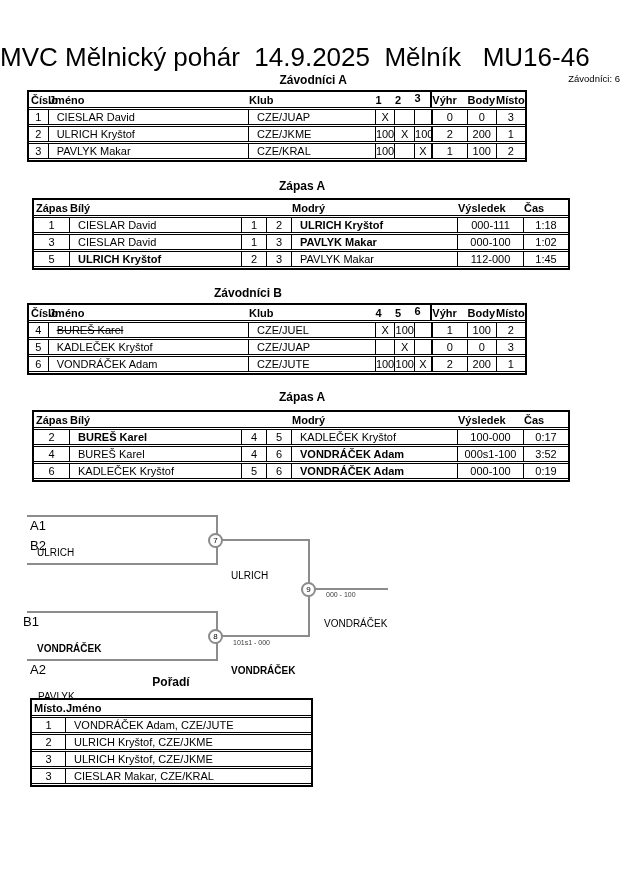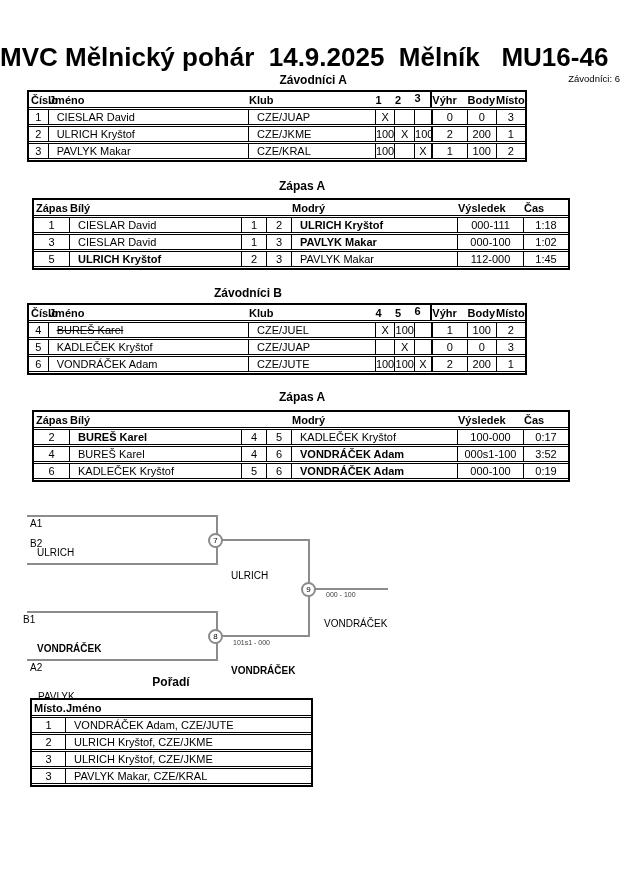--- a/index.html
+++ b/index.html
@@ -1,20 +1,20 @@
 <!DOCTYPE html>
 <html><head>
 <meta charset="utf-8">
 <style>
   html,body { margin:0; padding:0; background:#fff; }
   body { width:630px; height:891px; font-family:"Liberation Sans", sans-serif; color:#000; }
   .page { position:relative; width:630px; height:891px; overflow:hidden; background:#fff; }
 
   .main-title { position:absolute; left:0; top:42px; width:500px; text-align:center;
-                font-size:26px; font-weight:700; white-space:pre; letter-spacing:0; }
+                font-size:26px; font-weight:400; white-space:pre; letter-spacing:0; }
   .count-label { position:absolute; right:10px; top:73px; font-size:9.5px; }
 
   .sec-title { position:absolute; width:220px; text-align:center; font-size:12px; font-weight:700; }
 
   
   .tbl { position:absolute; border:2px solid #000; box-sizing:border-box; background:#fff; }
   .hrow { display:flex; align-items:center; height:15px; border-bottom:1px solid #000;
           font-weight:700; font-size:11px; }
   .hc { box-sizing:border-box; text-align:left; white-space:nowrap; overflow:visible; }
   .hc.left { text-align:left; padding-left:2px; }
@@ -49,21 +49,21 @@
   #tbl-standings { left:30px; top:698px; width:283px; }
 
   
   .br-line { position:absolute; background:#8c8c8c; }
   .hl { height:2px; } .vl { width:2px; }
   .br-circle { position:absolute; box-sizing:border-box; width:15px; height:15px;
                border:2px solid #8c8c8c; border-radius:50%; background:#fff; z-index:2;
                display:flex; align-items:center; justify-content:center;
                font-size:8px; line-height:1; }
   .br-name { position:absolute; font-size:10px; white-space:nowrap;margin-top:44px; }
-  .br-code { position:absolute; font-size:10px; white-space:nowrap; }
+  .br-code { position:absolute; font-size:13px; white-space:nowrap; }
   .br-score { position:absolute; font-size:7px; color:#3a3a3a; white-space:nowrap; }
 </style>
 </head>
 <body>
 
 <div class="page">
 
   <div class="main-title">MVC Mělnický pohár  14.9.2025  Mělník   MU16-46</div>
   <div class="count-label">Závodníci: 6</div>
 
@@ -297,18 +297,18 @@
       <div class="drow">
         <div class="dc w-pmisto">2</div>
         <div class="dc name last w-pjmeno">ULRICH Kryštof, CZE/JKME</div>
       </div>
       <div class="drow">
         <div class="dc w-pmisto">3</div>
         <div class="dc name last w-pjmeno">ULRICH Kryštof, CZE/JKME</div>
       </div>
       <div class="drow">
         <div class="dc w-pmisto">3</div>
-        <div class="dc name last w-pjmeno">PAVLYK Makar, CZE/KRAL</div>
+        <div class="dc name last w-pjmeno">CIESLAR Makar, CZE/KRAL</div>
       </div>
     </div>
   </div>
 
 </div>
 
 </body></html>

